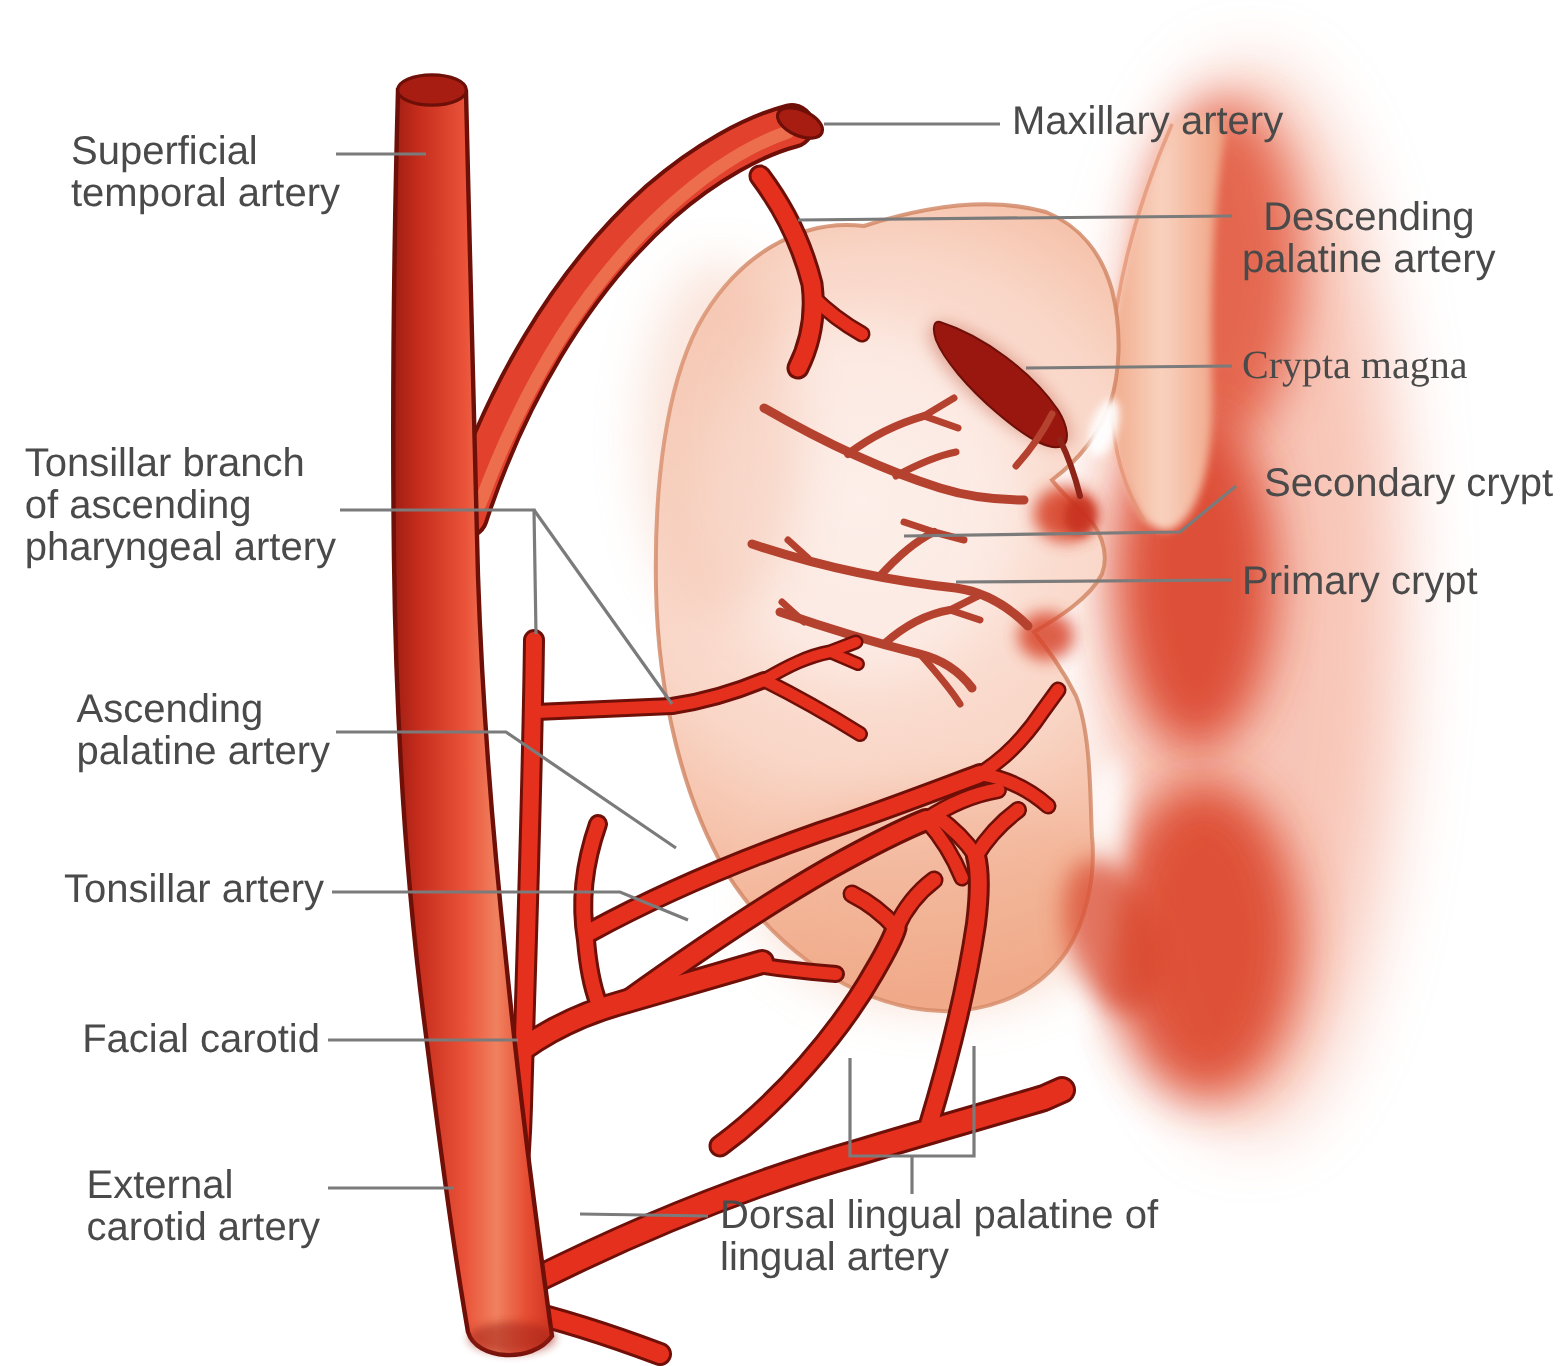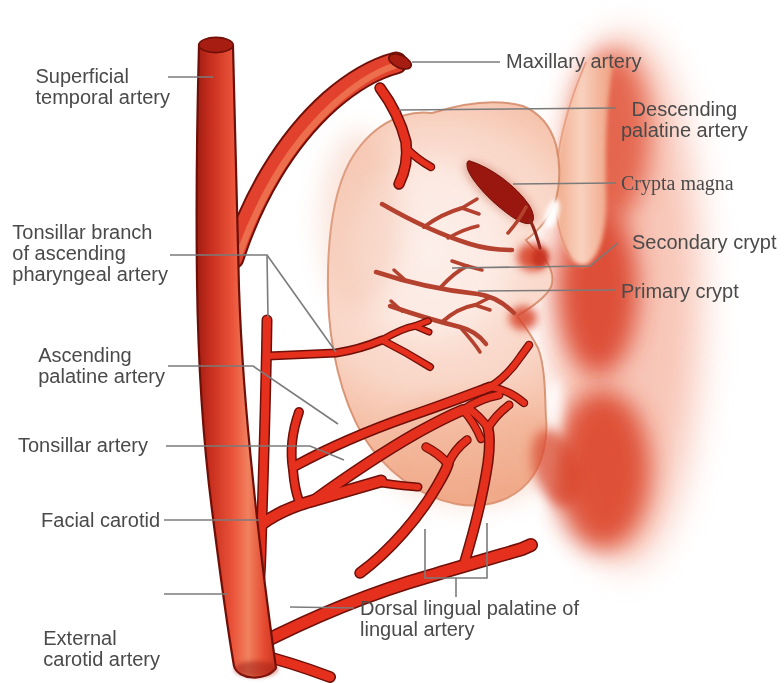--- a/index.html
+++ b/index.html
@@ -224,23 +224,23 @@
   </g>
 </svg>
 
   <div class="lbl r" style="right:614px;top:66px;">Superficial
 temporal artery</div>
   <div class="lbl r" style="right:616px;top:222px;">Tonsillar branch
 of ascending
 pharyngeal artery</div>
   <div class="lbl r" style="right:619px;top:345px;">Ascending
 palatine artery</div>
-  <div class="lbl r" style="right:636px;top:435px;">Tonsillar artery</div>
+  <div class="lbl r" style="right:622px;top:435px;">Tonsillar artery</div>
   <div class="lbl r" style="right:624px;top:510px;">Facial carotid</div>
-  <div class="lbl r" style="right:624px;top:583px;margin-top:45px;">External
+  <div class="lbl r" style="right:624px;top:583px;">External
 carotid artery</div>
   <div class="lbl l" style="left:506px;top:51px;">Maxillary artery</div>
   <div class="lbl l" style="left:621px;top:99px;text-align:center;">Descending
 palatine artery</div>
   <div class="lbl l" style="left:621px;top:173px;font-family:Liberation Serif, serif;">Crypta magna</div>
   <div class="lbl l" style="left:632px;top:232px;">Secondary crypt</div>
   <div class="lbl l" style="left:621px;top:281px;">Primary crypt</div>
   <div class="lbl l" style="left:360px;top:598px;">Dorsal lingual palatine of
 lingual artery</div>
 </div>

